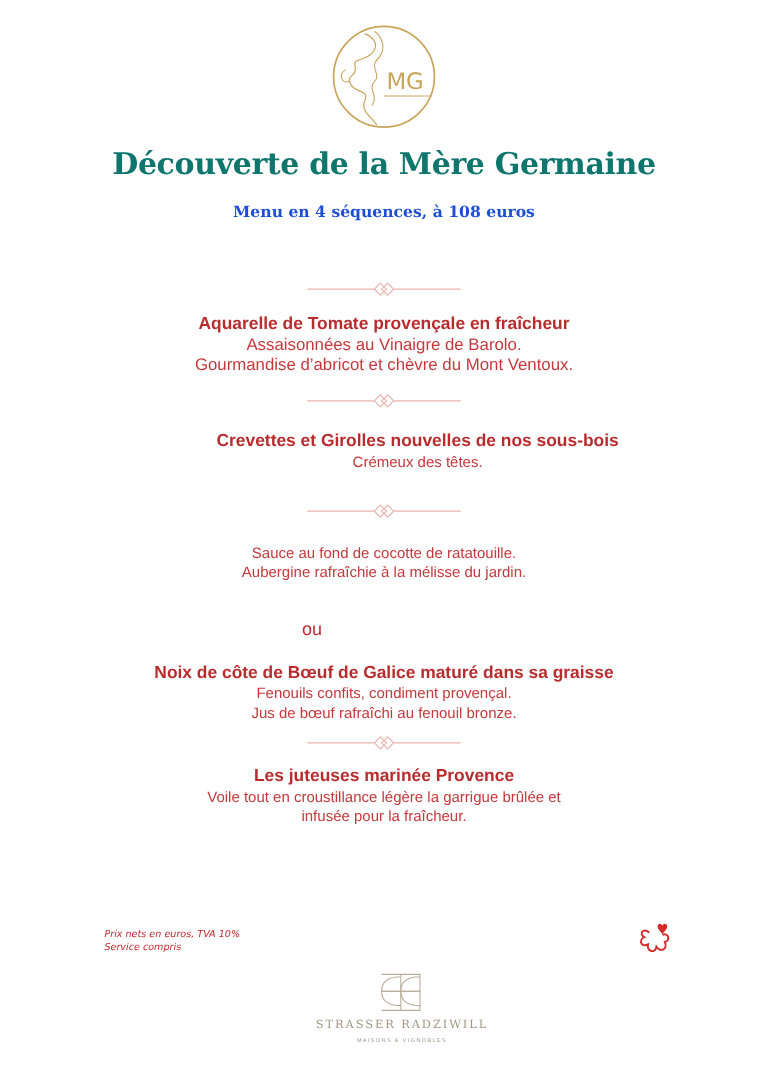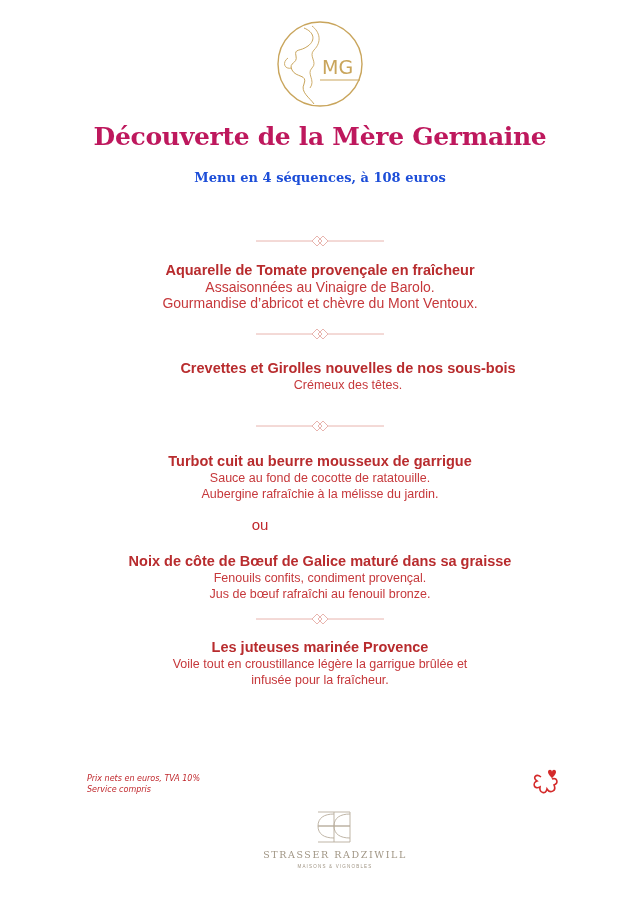--- a/index.html
+++ b/index.html
@@ -1,19 +1,19 @@
 <!DOCTYPE html>
 <html><head>
   <meta charset="utf-8">
   <style>
     html, body { margin: 0; padding: 0; background: #ffffff; }
     body { width: 640px; height: 905px; position: relative; overflow: hidden; font-family: "Liberation Sans", sans-serif; color: #c0282d; }
     .abs { position: absolute; }
     .logo-top { left: 274px; top: 18px; width: 92px; height: 92px; }
-    .title { left: 0; width: 640px; top: 122px; text-align: center; font-family: "DejaVu Serif", serif; font-weight: bold; font-size: 25px; color: #be185d; letter-spacing: -0.3px; }
+    .title { left: 0; width: 640px; top: 122px; text-align: center; font-family: "DejaVu Serif", serif; font-weight: bold; font-size: 25px; color: #0f766e; letter-spacing: -0.3px; }
     .subtitle { left: 0; width: 640px; top: 170px; text-align: center; font-family: "DejaVu Serif", serif; font-weight: bold; font-size: 13px; color: #1d4ed8; }
     .divider { left: 256px; width: 128px; height: 14px; }
     .course { left: 0; width: 640px; text-align: center; }
     .course .name { font-weight: bold; font-size: 14.5px; color: #b82c2e; line-height: 17px; }
     .course .desc { font-size: 12.5px; color: #c6383b; line-height: 16px; }
     .course.first .desc { font-size: 14px; line-height: 16px; }
     .ou { left: 0; width: 520px; top: 516px; text-align: center; font-size: 15px; color: #c0282d; }
     .footnote { left: 87px; top: 773px; font-family: "DejaVu Sans", sans-serif; font-style: italic; font-size: 8px; line-height: 11px; color: #c0282d; }
     .michelin { left: 532px; top: 768px; width: 28px; height: 30px; }
     .brand-mark { left: 314px; top: 808px; width: 40px; height: 36px; }
@@ -69,21 +69,20 @@
 <div class="abs divider" style="top:419px;">
   <svg width="128" height="14" viewBox="0 0 128 14">
     <line x1="0" y1="7" x2="56" y2="7" stroke="#e8b4ae" stroke-width="1"></line>
     <line x1="72" y1="7" x2="128" y2="7" stroke="#e8b4ae" stroke-width="1"></line>
     <path d="M56 7 L61 2 L66 7 L61 12 Z" fill="none" stroke="#e8b4ae" stroke-width="1"></path>
     <path d="M62 7 L67 2 L72 7 L67 12 Z" fill="none" stroke="#e8b4ae" stroke-width="1"></path>
   </svg>
 </div>
 
 <div class="abs course" style="top:453px;">
-  <div class="name">Turbot cuit au beurre mousseux de garrigue</div>
   <div class="desc">Sauce au fond de cocotte de ratatouille.</div>
   <div class="desc">Aubergine rafraîchie à la mélisse du jardin.</div>
 </div>
 
 <div class="abs ou">ou</div>
 
 <div class="abs course" style="top:553px;">
   <div class="name">Noix de côte de Bœuf de Galice maturé dans sa graisse</div>
   <div class="desc">Fenouils confits, condiment provençal.</div>
   <div class="desc">Jus de bœuf rafraîchi au fenouil bronze.</div>

